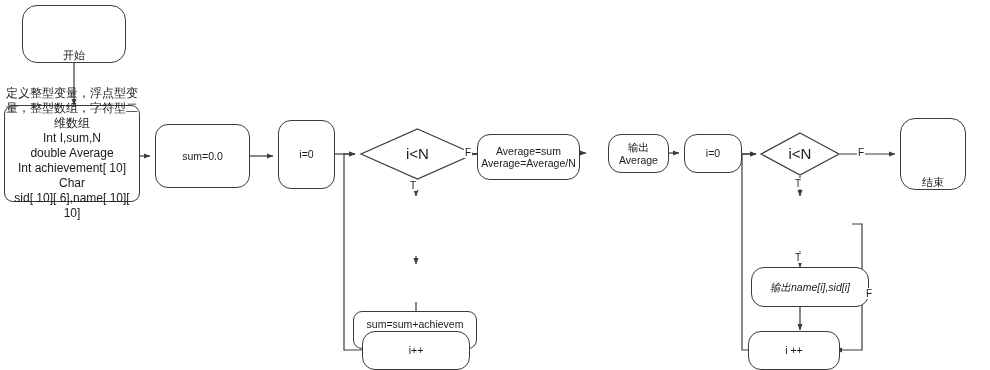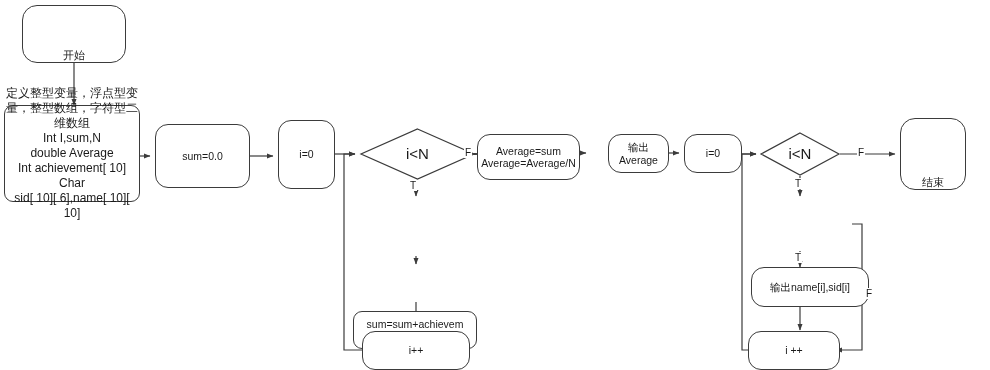--- a/index.html
+++ b/index.html
@@ -205,21 +205,21 @@
   </div>
 
   <div class="diamond-wrap" style="left:760px; top:132px; width:80px; height:44px;">
     <svg width="80" height="44">
       <polygon points="40,1 79,22 40,43 1,22" fill="#ffffff" stroke="#3b3b3b" stroke-width="1.2"></polygon>
     </svg>
     <span class="diamond-label">i&lt;N</span>
   </div>
 
 
-  <div class="node rounded-lg proc" style="left:751px; top:267px; width:118px; height:40px;">
+  <div class="node rounded-lg proc" style="left:751px; top:267px; width:118px; height:40px;font-style:italic;">
     <span>输出name[i],sid[i]</span>
   </div>
 
   <div class="node rounded-lg proc" style="left:748px; top:331px; width:92px; height:39px;">
     <span>i ++</span>
   </div>
 
   <div class="node terminal" style="left:900px; top:118px; width:66px; height:72px;">
     <span>结束</span>
   </div>

